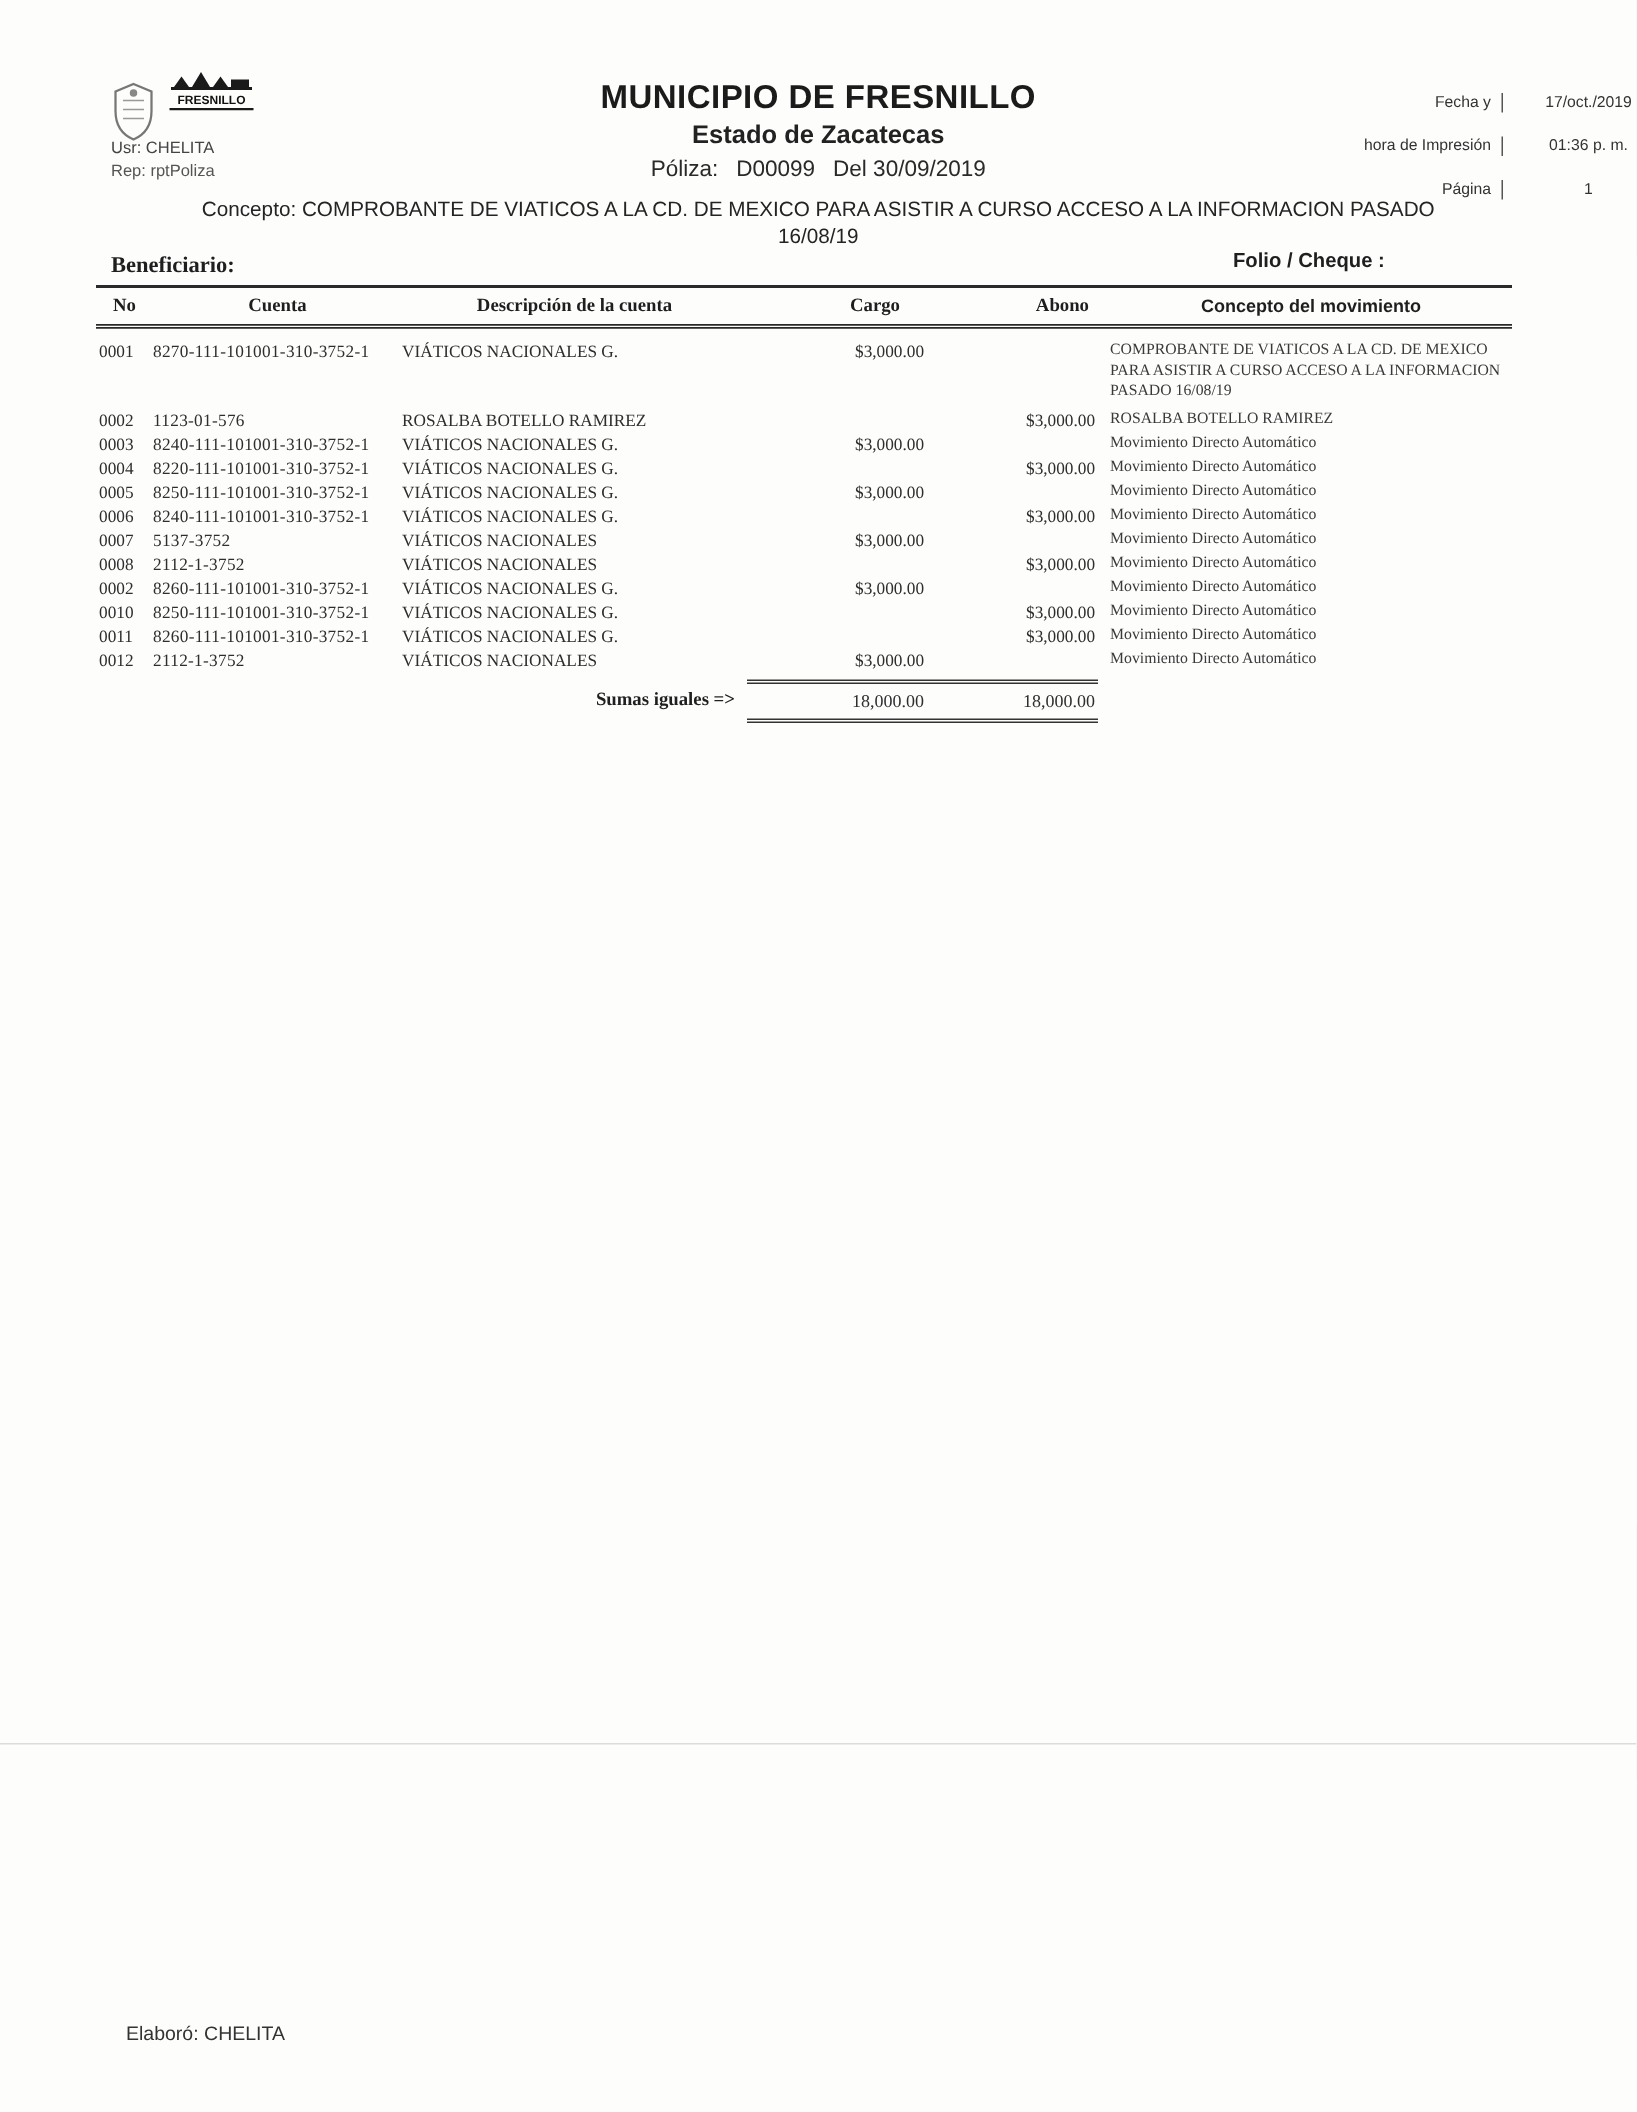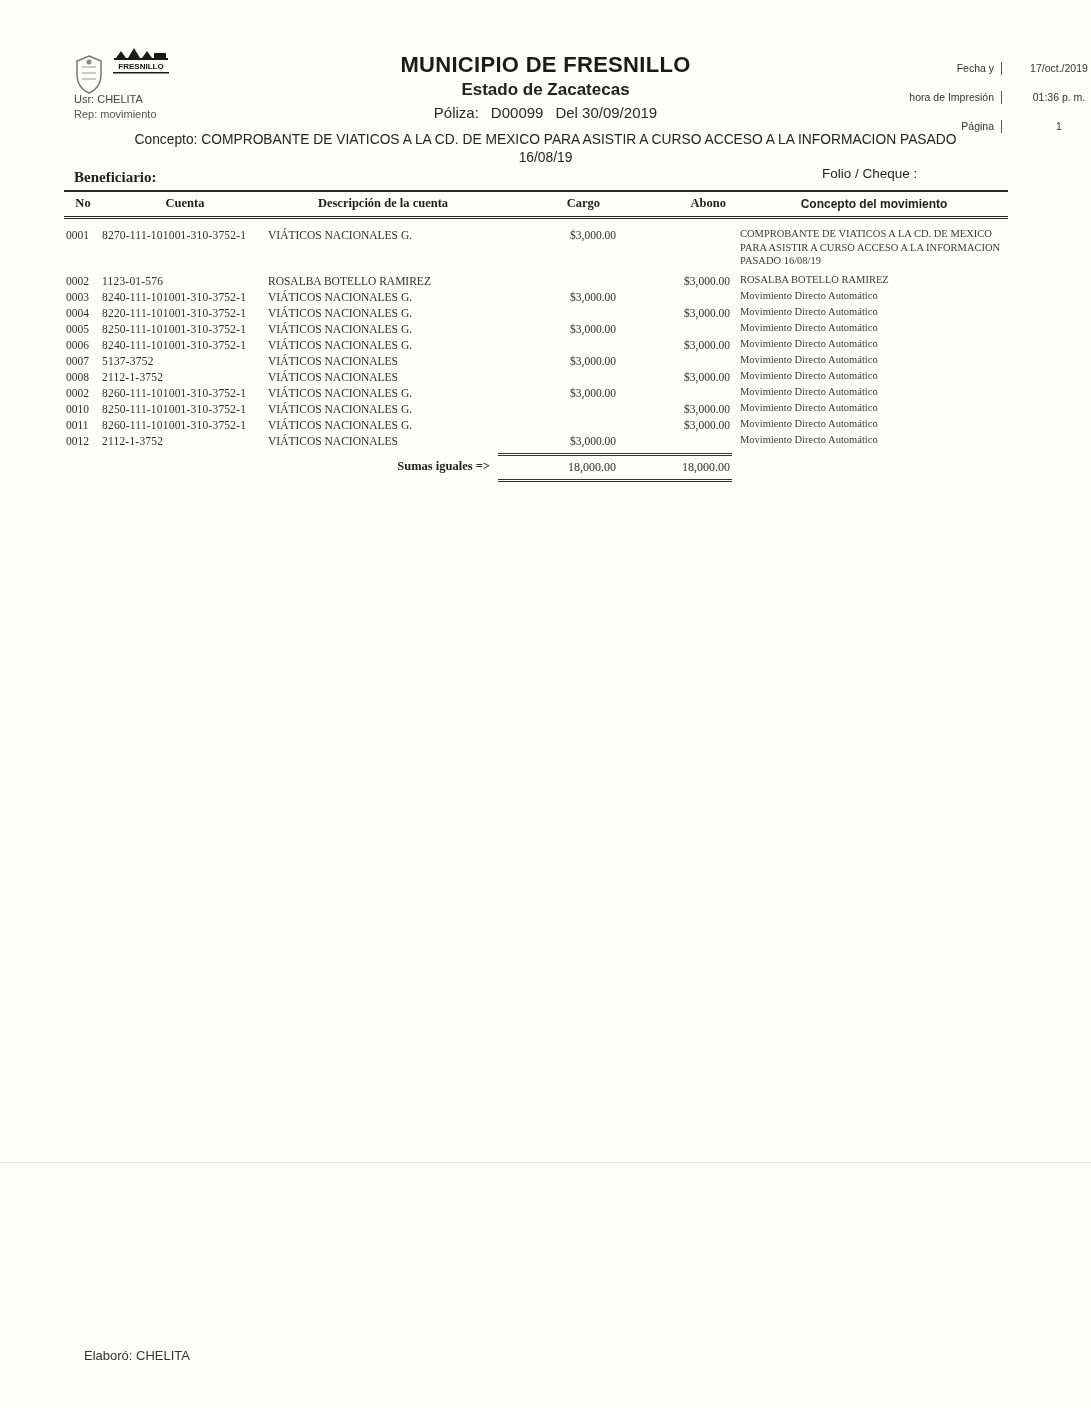--- a/index.html
+++ b/index.html
@@ -48,21 +48,21 @@
   }
   .pi-label { text-align: right; padding-right: 7px; border-right: 1px solid #555; }
   .pi-value { text-align: center; }
 
   .beneficiario {
     position: absolute; left: 74px; top: 169px;
     font-family: "Liberation Serif", serif; font-weight: bold; font-size: 15px; color: #1f1f1f;
   }
   .folio {
     position: absolute; left: 822px; top: 166px;
-    font-weight: normal; font-size: 13.5px; color: #1f1f1f;
+    font-weight: bold; font-size: 13.5px; color: #1f1f1f;
   }
 
   
   .table-wrap { position: absolute; left: 64px; top: 190px; width: 944px; }
   table.poliza-table {
     width: 944px; border-collapse: collapse; table-layout: fixed;
     font-family: "Liberation Serif", serif; font-size: 11.5px; color: #2e2e2e;
   }
   thead th {
     font-size: 12.5px; font-weight: bold; text-align: center;
@@ -122,21 +122,21 @@
       <path d="M20 14 L26 4 L32 14 Z" fill="#1a1a1a"></path>
       <path d="M34 14 L39 7 L44 14 Z" fill="#1a1a1a"></path>
       <rect x="46" y="9" width="12" height="5" fill="#1a1a1a"></rect>
       <rect x="6" y="14" width="54" height="2" fill="#1a1a1a"></rect>
       <text x="33" y="25" font-size="8" font-weight="bold" text-anchor="middle" fill="#111">FRESNILLO</text>
       <rect x="5" y="28" width="56" height="1.5" fill="#1a1a1a"></rect>
     </svg>
   </div>
 
   <div class="usr">Usr: CHELITA</div>
-  <div class="rep">Rep: movimiento</div>
+  <div class="rep">Rep: rptPoliza</div>
 
   <div class="title">MUNICIPIO DE FRESNILLO</div>
   <div class="subtitle">Estado de Zacatecas</div>
 
   <div class="poliza">
     <span>Póliza:</span>
     <span>D00099</span>
     <span>Del 30/09/2019</span>
   </div>
 

